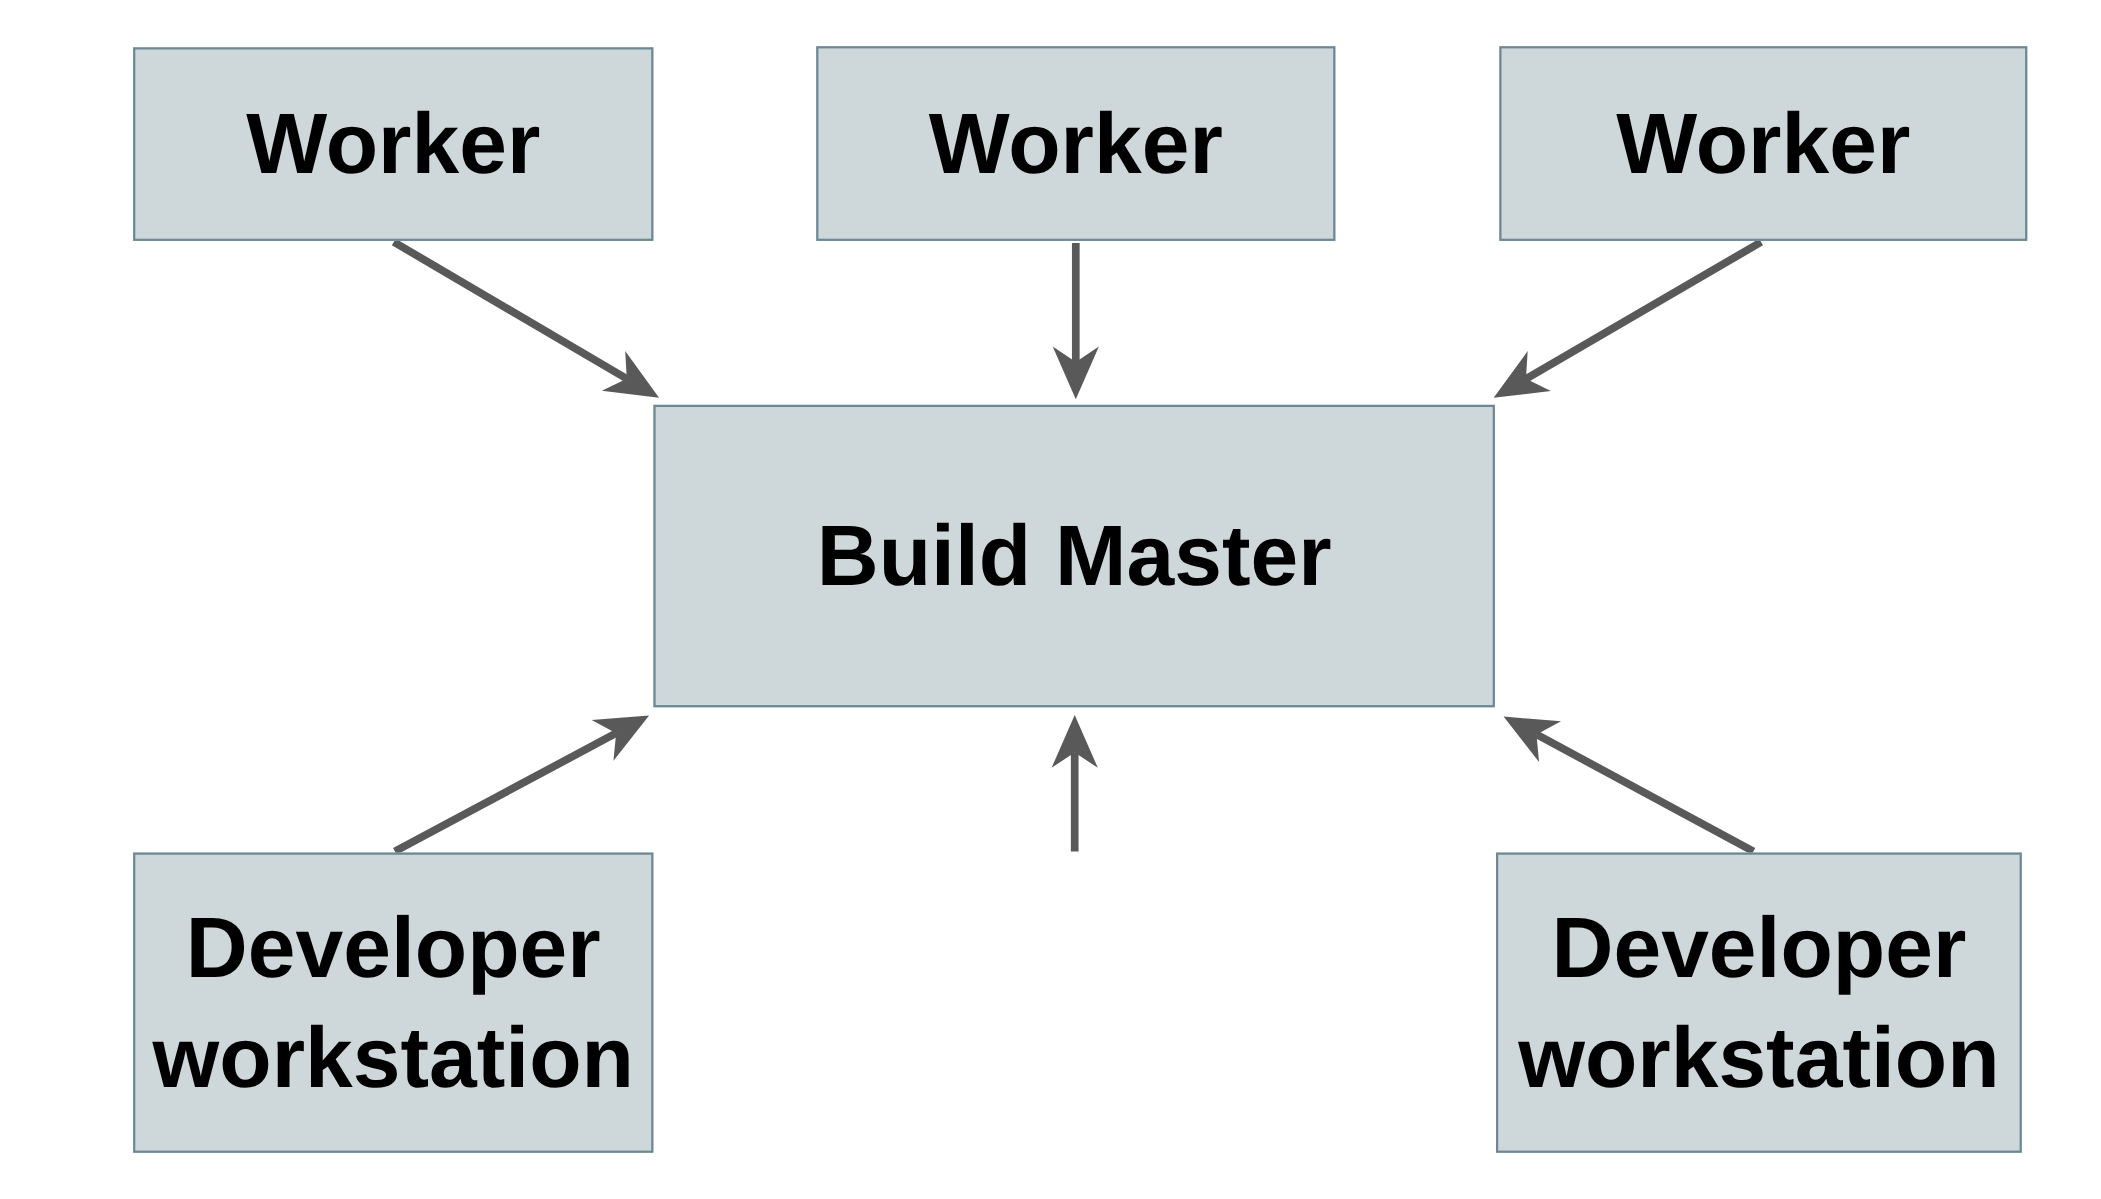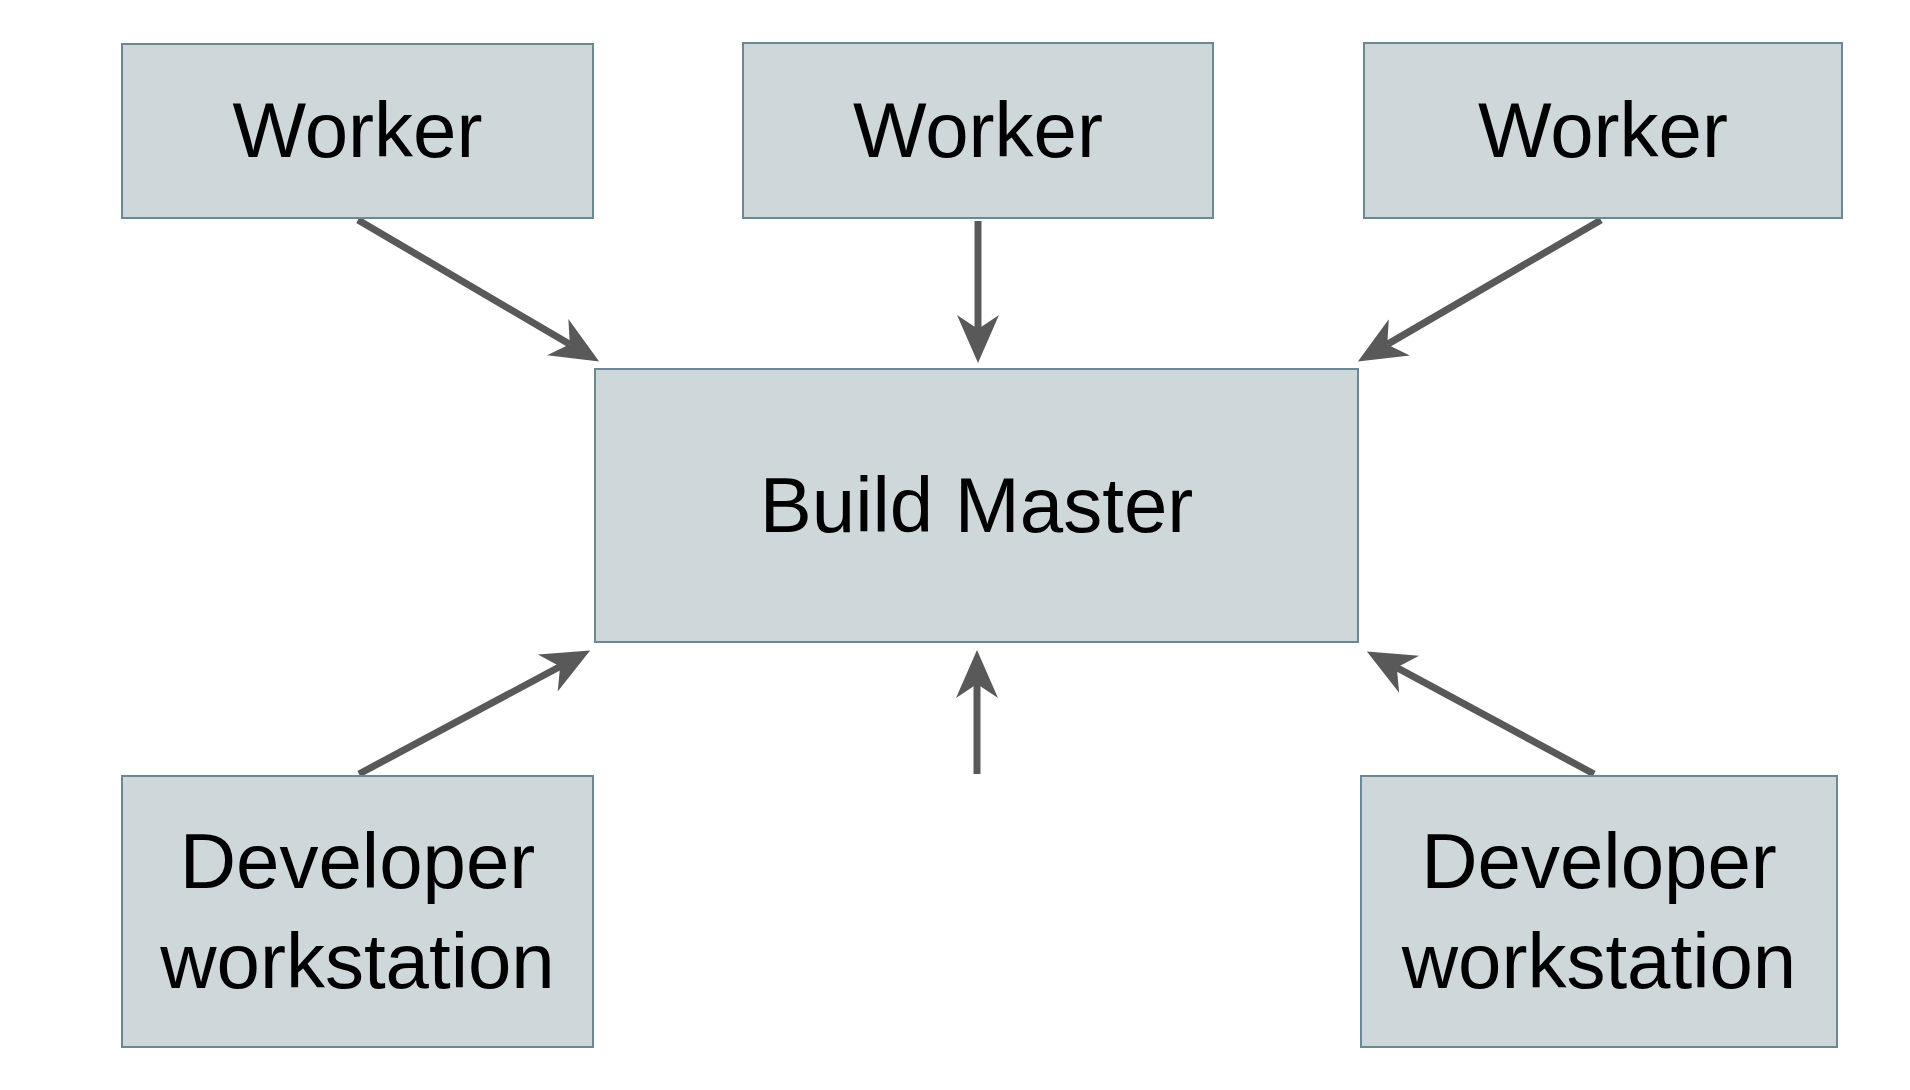--- a/index.html
+++ b/index.html
@@ -34,20 +34,21 @@
     position: absolute;
     box-sizing: border-box;
     display: flex;
     flex-direction: column;
     align-items: center;
     justify-content: center;
     text-align: center;
   }
   .node-line {
     white-space: nowrap;
+    font-weight: bold;
   }
 </style>
 </head>
 <body>
 
 <div id="diagram-canvas" style="width: 1910px; height: 1090px; background: rgb(255, 255, 255);">
   <svg id="arrows-layer" xmlns="http://www.w3.org/2000/svg" preserveAspectRatio="none" viewBox="0 0 1910 1090">
     <defs>
       <marker id="ah" markerUnits="userSpaceOnUse" markerWidth="52" markerHeight="46" refX="16" refY="23" orient="auto">
         <path id="ah-path" d="M2,2 L50,23 L2,44 L16,23 Z" fill="#595959"></path>

